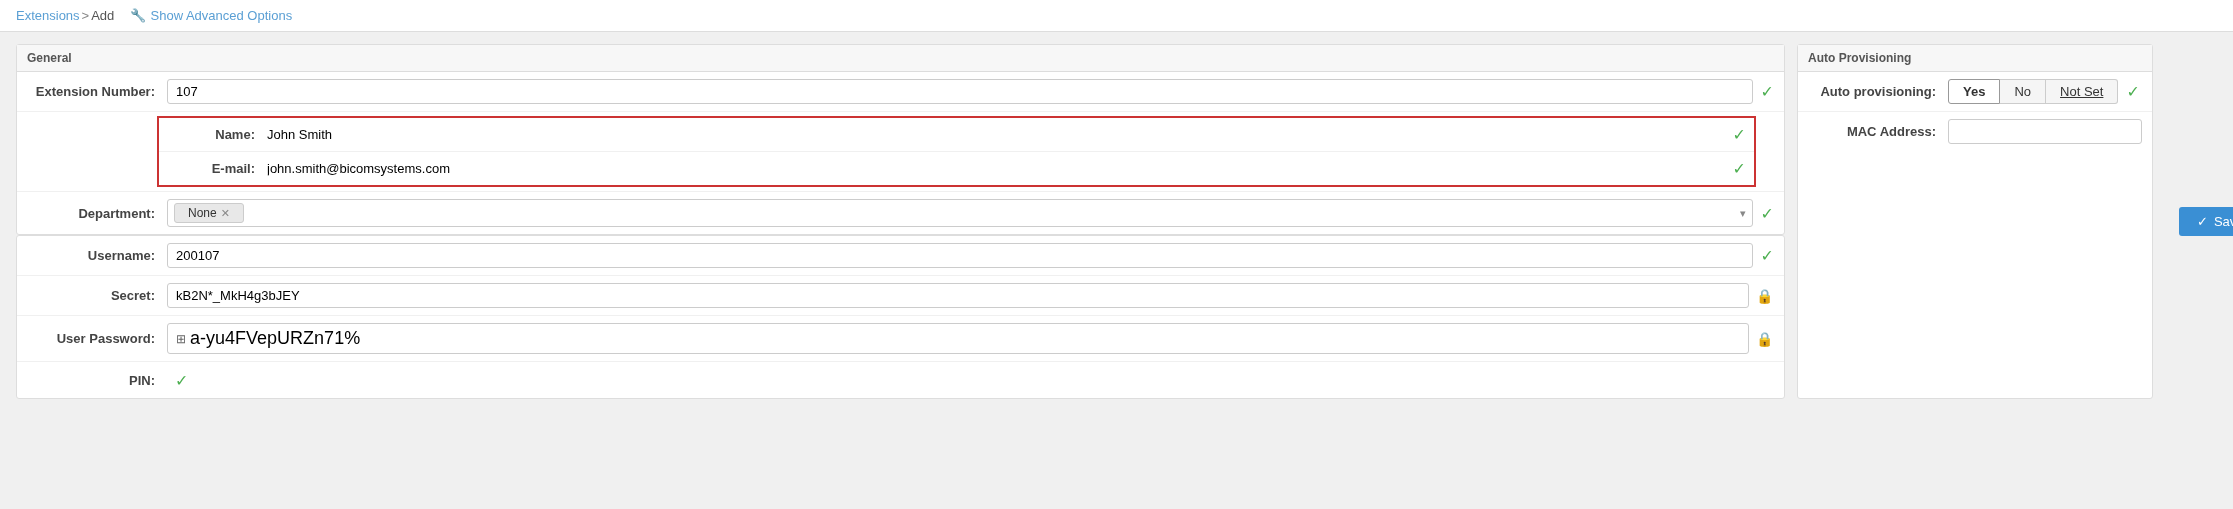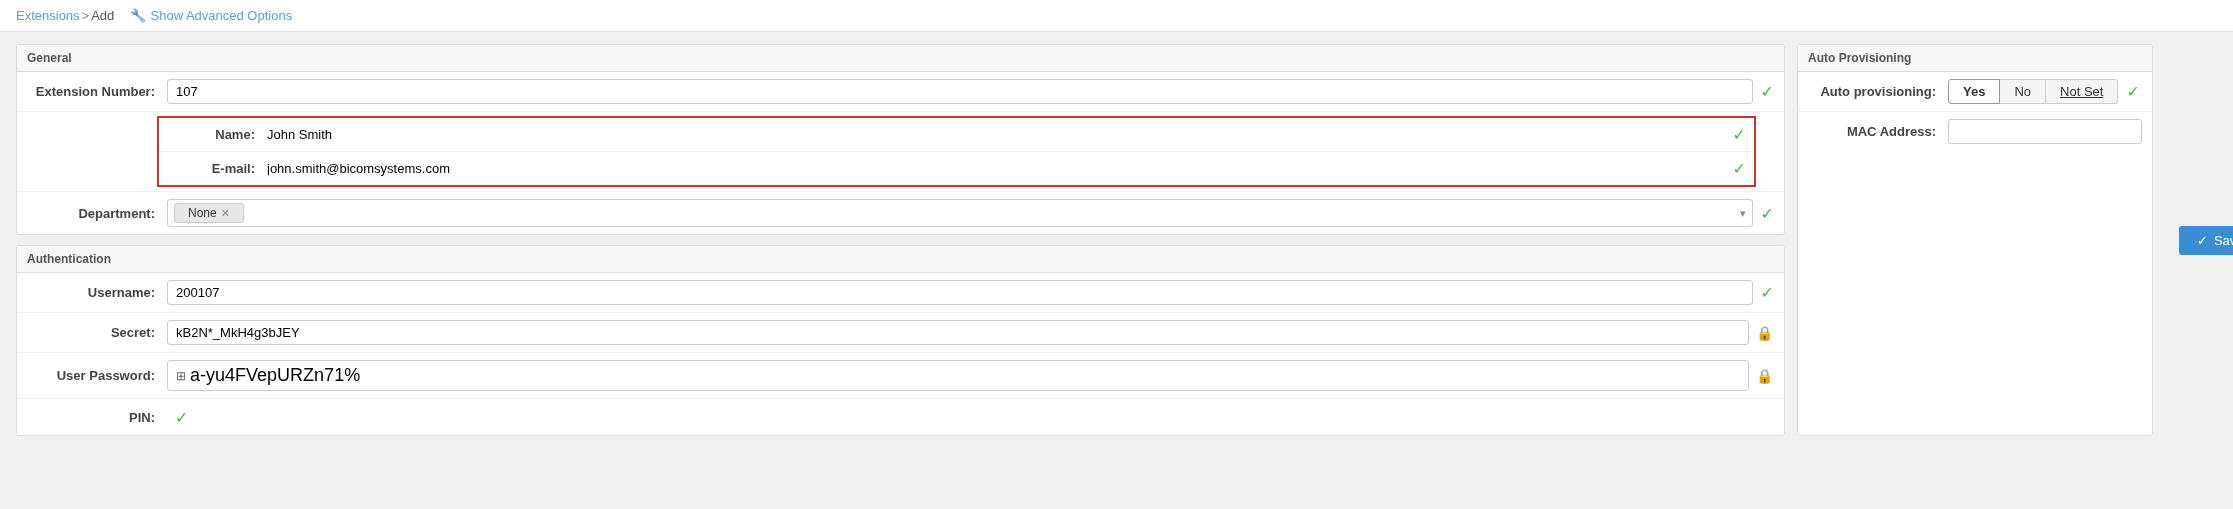--- a/index.html
+++ b/index.html
@@ -38,21 +38,20 @@
     }
     .main-content {
       display: flex;
       gap: 12px;
       padding: 12px 16px;
     }
     .left-panel {
       flex: 1;
       display: flex;
       flex-direction: column;
-      gap: 10px;
     }
     .right-panel {
       width: 420px;
       display: flex;
       flex-direction: row;
       gap: 16px;
     }
     .section {
       background: #fff;
       border: 1px solid #ddd;
@@ -261,21 +260,20 @@
             <span>None</span>
             <span class="tag-remove">✕</span>
           </span>
           <span class="dept-dropdown-arrow" style="margin-left:auto;">▾</span>
         </div>
         <span class="check-icon">✓</span>
       </div>
     </div>
 
     <div class="section">
-      <div class="section-title">Authentication</div>
 
       <div class="form-row">
         <span class="form-label">Username:</span>
         <input class="form-input" type="text" value="200107" style="">
         <span class="check-icon">✓</span>
       </div>
 
       <div class="form-row">
         <span class="form-label">Secret:</span>
         <input class="form-input" type="text" value="kB2N*_MkH4g3bJEY" style="">

